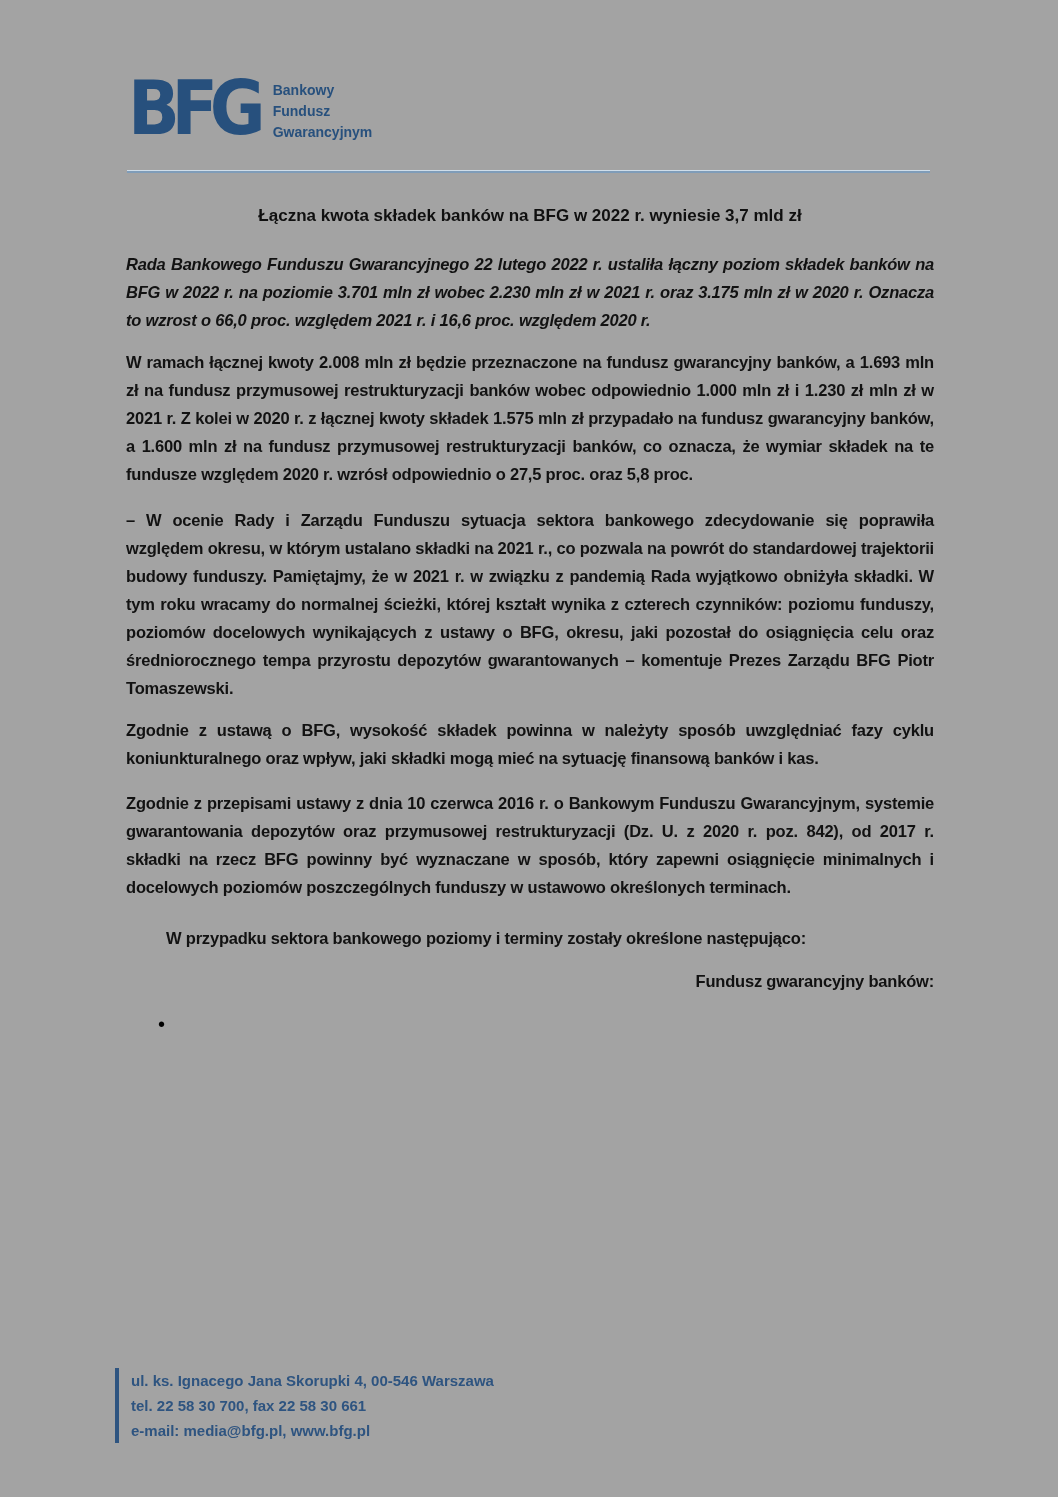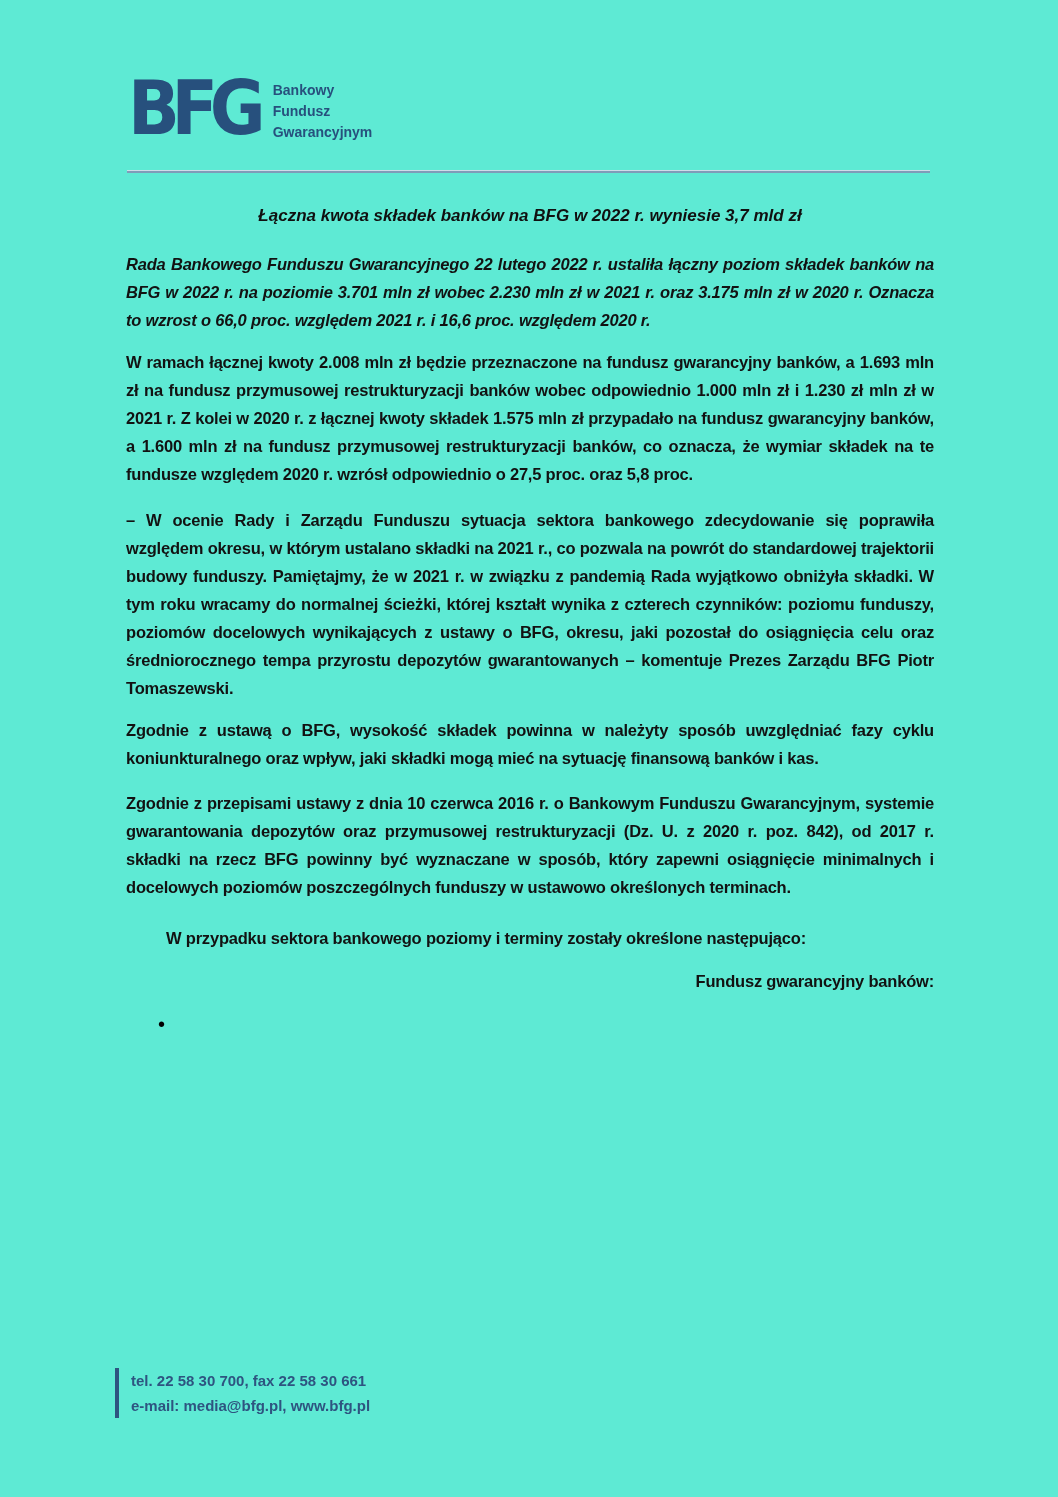--- a/index.html
+++ b/index.html
@@ -5,21 +5,21 @@
 <style>
   html, body {
     margin: 0;
     padding: 0;
     background: #ffffff;
   }
   .page {
     position: relative;
     width: 1058px;
     height: 1497px;
-    background: #5eead4;
+    background: #a3a3a3;
     overflow: hidden;
     font-family: "Liberation Sans", sans-serif;
   }
 
   
   .logo {
     position: absolute;
     left: 128px;
     top: 74px;
     display: flex;
@@ -59,21 +59,20 @@
   
   .title {
     position: absolute;
     left: 126px;
     width: 808px;
     top: 206px;
     text-align: center;
     font-size: 17px;
     font-weight: bold;
     color: #101010;
-    font-style: italic;
   }
   .para {
     position: absolute;
     left: 126px;
     width: 808px;
     font-size: 16.5px;
     font-weight: bold;
     letter-spacing: -0.2px;
     line-height: 28px;
     text-align: justify;
@@ -139,17 +138,18 @@
 
   <div class="para p6">W przypadku sektora bankowego poziomy i terminy zostały określone następująco:</div>
 
   <div class="para p7">Fundusz gwarancyjny banków:</div>
 
   <div class="bullet-row">
     <span>•</span>
   </div>
 
   <div class="footer">
+    <div>ul. ks. Ignacego Jana Skorupki 4, 00-546 Warszawa</div>
     <div>tel. 22 58 30 700, fax 22 58 30 661</div>
     <div>e-mail: media@bfg.pl, www.bfg.pl</div>
   </div>
 
 </div>
 
 </body></html>

